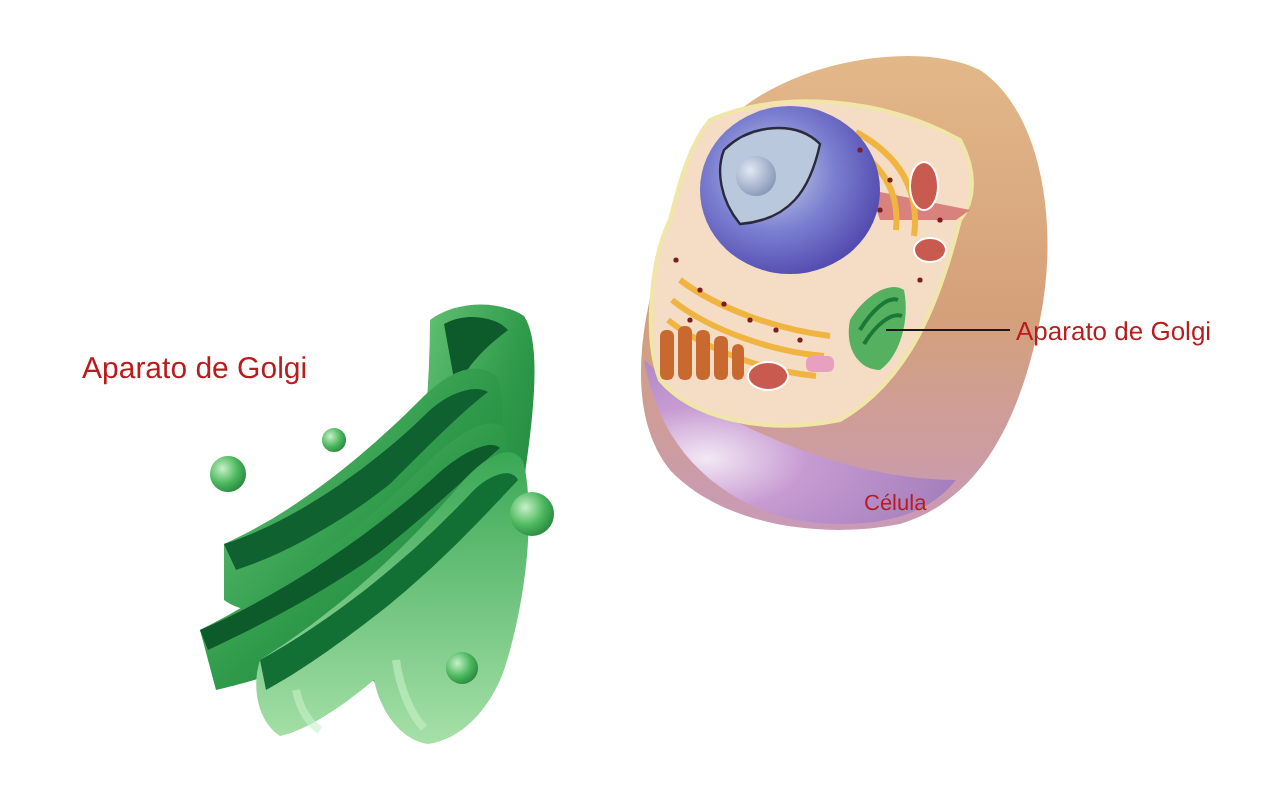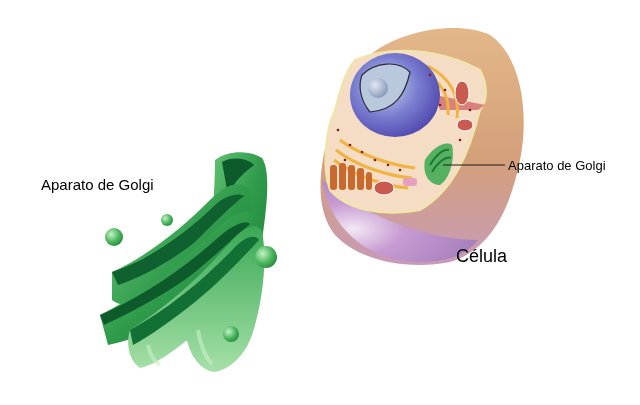--- a/index.html
+++ b/index.html
@@ -1,20 +1,20 @@
 <!DOCTYPE html>
 <html><head>
 <meta charset="utf-8">
 <style>
   html,body{margin:0;padding:0;background:#ffffff;}
   body{width:640px;height:405px;position:relative;overflow:hidden;font-family:"Liberation Sans",sans-serif;}
-  .label{position:absolute;color:#000000;font-size:14px;white-space:nowrap;}
+  .label{position:absolute;color:#b91c1c;font-size:14px;white-space:nowrap;}
   #lbl-golgi-left{left:41px;top:176px;font-size:15px;}
   #lbl-golgi-right{left:508px;top:158px;font-size:13px;}
-  #lbl-cell{left:456px;top:246px;font-size:18px;}
+  #lbl-cell{left:432px;top:246px;font-size:11px;}
   svg{position:absolute;left:0;top:0;}
 </style>
 </head>
 <body>
 
 <svg width="640" height="405" viewBox="0 0 640 405">
   <defs>
     <linearGradient id="gGreen" x1="0" y1="0" x2="1" y2="1">
       <stop offset="0" stop-color="#6cc77a"></stop>
       <stop offset="0.5" stop-color="#2e9a4a"></stop>

